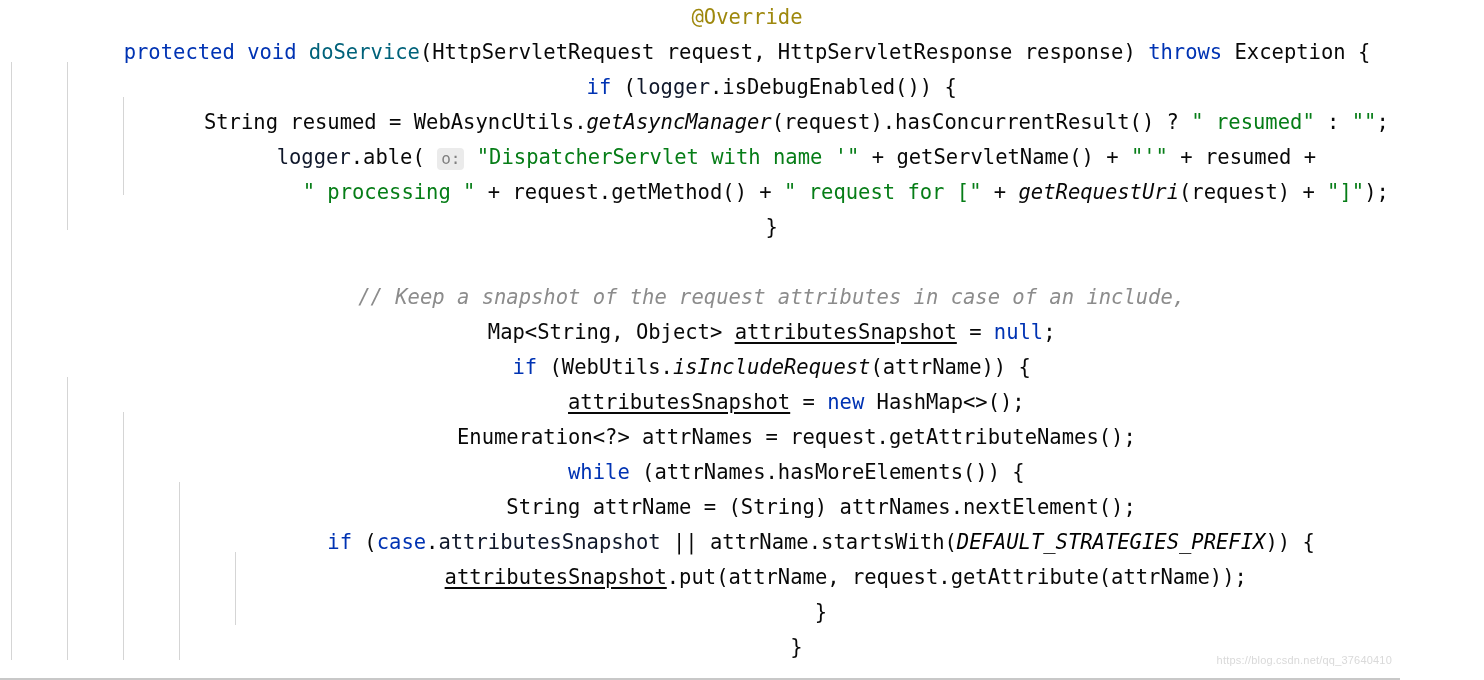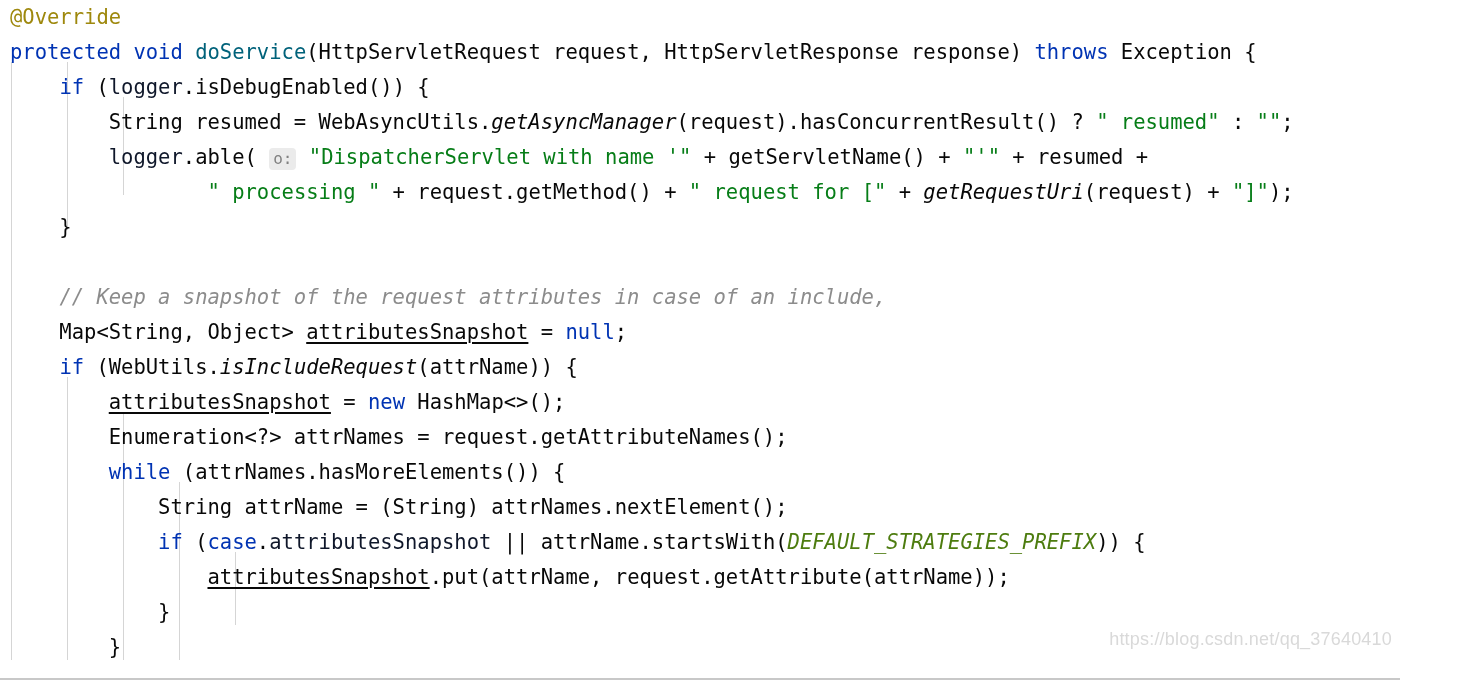--- a/index.html
+++ b/index.html
@@ -14,20 +14,21 @@
     font-family: "DejaVu Sans Mono", monospace;
   }
   #editor {
     position: relative;
     width: 1400px;
     height: 680px;
     background: #ffffff;
     box-sizing: border-box;
     border-bottom: 2px solid #c8c8c8;
     overflow: hidden;
+    text-align: center;
   }
   .code-area {
     position: absolute;
     left: 0;
     top: 0;
     width: 1484px;
   }
   .line {
     position: relative;
     height: 35px;
@@ -46,41 +47,41 @@
     background: #d5d5d5;
     top: 0;
   }
 
   
   .kw      { color: #0033B3; }
   .str     { color: #067D17; }
   .cmt     { color: #8C8C8C; font-style: italic; }
   .anno    { color: #9E880D; }
   .field   { color: #0f172a; }
-  .fielditalic { color: #4d7c0f; font-style: italic; margin-top: 48px; }
+  .fielditalic { color: #000000; font-style: italic; margin-top: 48px; }
   .clsmeth { color: #00627A; }
   .statm   { font-style: italic; color: #080808; }
   .plain   { color: #080808; }
   .uline   { text-decoration: underline; text-decoration-color: #080808; text-underline-offset: 3px; }
 
   .hint {
     color: #808080;
     background: #ebebeb;
     border-radius: 4px;
     font-size: 16px;
     padding: 1px 4px 2px 4px;
     font-family: "DejaVu Sans Mono", monospace;
   }
 
   .watermark {
     position: absolute;
     right: 8px;
-    bottom: 28px;
+    bottom: 12px;
     font-family: "Liberation Sans", sans-serif;
-    font-size: 18px;
+    font-size: 11px;
     color: #d9d9d9;
     letter-spacing: 0.2px;
     user-select: none;
   }
 </style>
 </head>
 <body>
 
 <div id="editor">
     <div class="guide" style="left: 235px; top: 552px; height: 73px;"></div>

